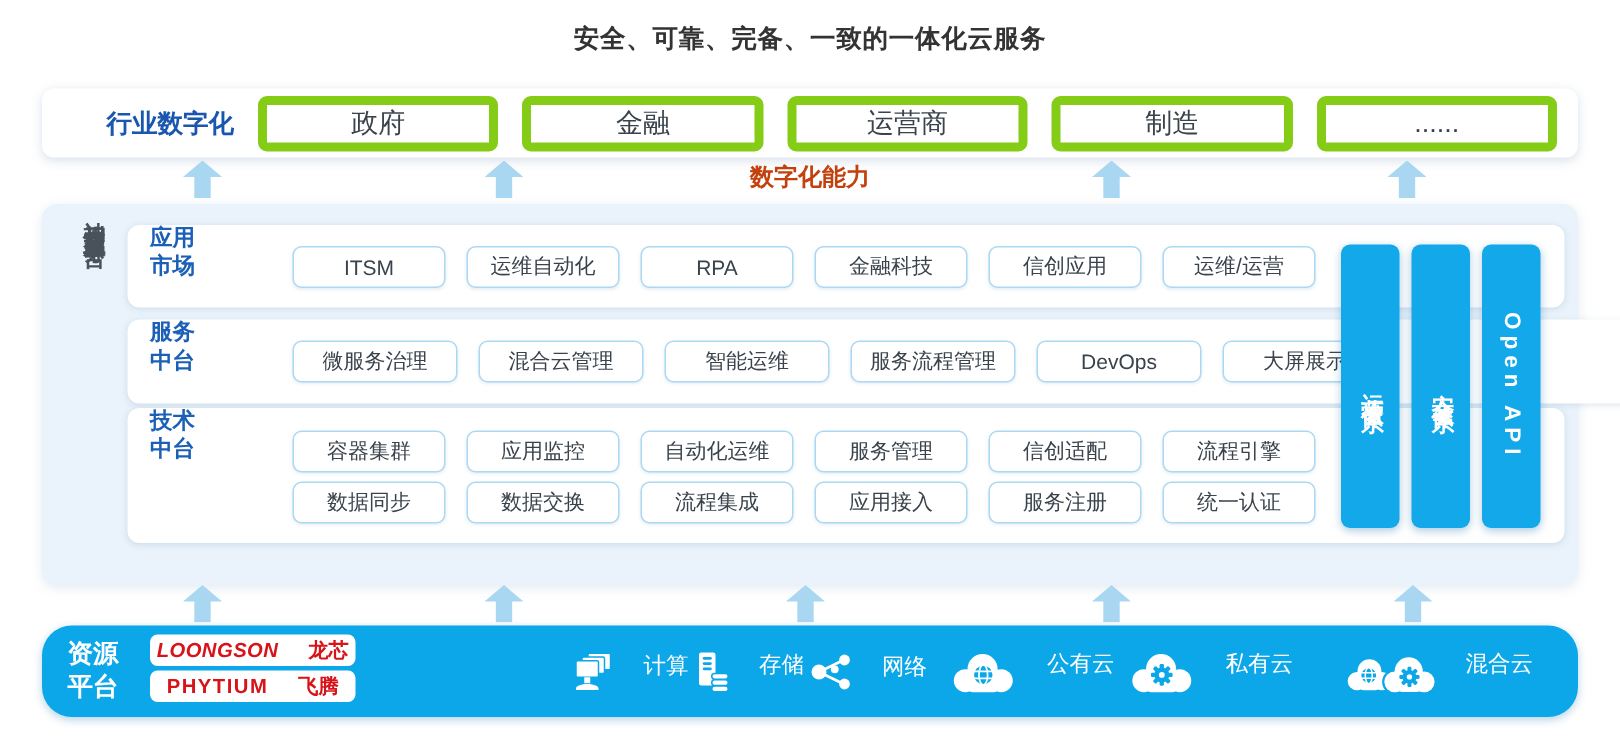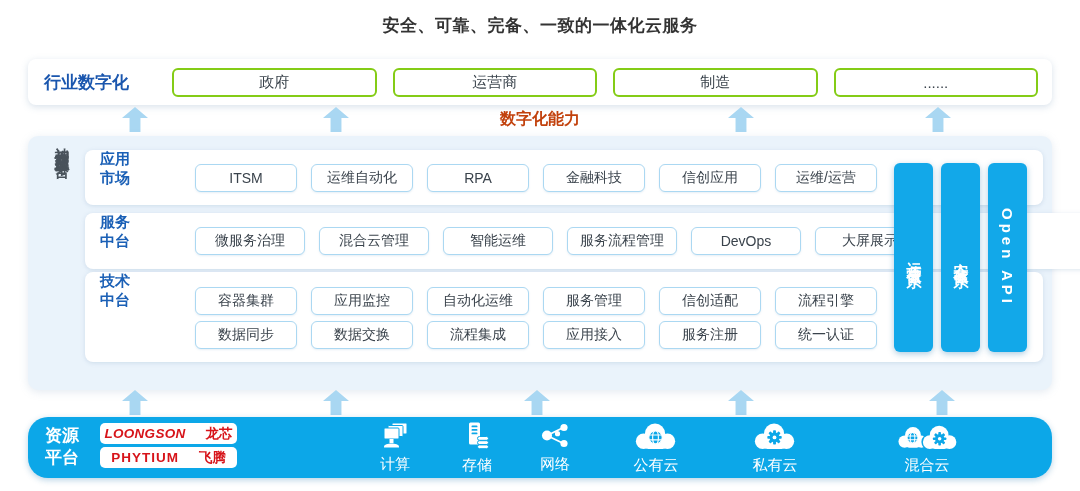--- a/index.html
+++ b/index.html
@@ -4,25 +4,25 @@
 <style>
   html,body{margin:0;padding:0;background:#fff;}
   .stage{position:relative;width:1080px;height:491px;background:#fff;overflow:hidden;
          font-family:"Liberation Sans","DejaVu Sans",sans-serif;color:#333;}
   
   .title{position:absolute;top:14px;left:0;width:100%;text-align:center;
          font-size:17px;font-weight:bold;color:#333;letter-spacing:.5px;}
   
   .industry-card{position:absolute;left:28px;top:59px;width:1024px;height:46px;background:#fff;
                  border-radius:8px;box-shadow:0 2px 7px rgba(130,160,190,.30);
-                 display:flex;align-items:center;box-sizing:border-box;padding:0 14px 0 16px;gap:16px;}
+                 display:flex;align-items:center;box-sizing:border-box;padding:0 14px 0 16px;gap:16px;text-align:right;}
   .industry-label{width:112px;flex:0 0 auto;color:#1A56AE;font-size:17px;font-weight:bold;}
   .industry-grid{flex:1;display:flex;gap:16px;}
-  .ibox{flex:1;height:25px;border:2px solid #84cc16;border-radius:6px;background:#fff;
-        display:flex;align-items:center;justify-content:center;font-size:15px;color:#3A434C;}
+  .ibox{flex:1;height:25px;border:6px solid #84cc16;border-radius:6px;background:#fff;
+        display:flex;align-items:center;justify-content:center;font-size:18px;color:#3A434C;}
   
   .arrow-row{position:absolute;left:0;width:1080px;height:26px;}
   .arrow-row.top{top:106px;}
   .arrow-row.bottom{top:389px;}
   .arrow{position:absolute;top:1px;width:26px;height:25px;background:#A9D7F2;
          clip-path:polygon(50% 0,100% 44%,71% 44%,71% 100%,29% 100%,29% 44%,0 44%);}
   .cap-label{position:absolute;left:50%;transform:translateX(-50%);top:0;line-height:26px;
              font-size:16px;font-weight:bold;color:#c2410c;}
   
   .panel{position:absolute;left:28px;top:136px;width:1024px;height:254px;background:#EAF3FB;
@@ -56,35 +56,36 @@
              color:#fff;font-size:17px;font-weight:bold;line-height:1.35;word-break:break-all;}
   .pill{position:absolute;background:#fff;border-radius:5px;display:flex;align-items:center;
         justify-content:center;gap:20px;}
   .pill.loongson{left:72px;top:6px;width:137px;height:21px;}
   .pill.phytium{left:72px;top:30px;width:137px;height:21px;}
   .pill.huawei{left:215px;top:18px;width:107px;height:26px;border-radius:6px;gap:5px;}
   .lg-brand{color:#D7141A;font-weight:bold;font-style:italic;font-size:13.5px;letter-spacing:.3px;}
   .lg-suffix,.ph-suffix{color:#D7141A;font-weight:bold;font-size:13.5px;}
   .ph-brand{color:#D7141A;font-weight:bold;font-size:13.5px;letter-spacing:1px;}
   .hw-brand{color:#1a1a1a;font-weight:800;font-size:15px;letter-spacing:.5px;}
-  .res-item{position:absolute;top:50%;transform:translateY(-50%);display:flex;align-items:center;gap:6px;flex-direction:column;}
+  .res-item{position:absolute;top:50%;transform:translateY(-50%);display:flex;align-items:flex-start;gap:19px;}
   .res-item .res-text{color:#fff;font-size:15px;}
   .res-item svg{display:block;}
 </style>
 </head>
 <body>
 
 <div class="stage">
 
   <div class="title">安全、可靠、完备、一致的一体化云服务</div>
 
   <div class="industry-card">
     <div class="industry-label">行业数字化</div>
     <div class="industry-grid">
         <div class="ibox">政府</div>
+        <div class="ibox">金融</div>
         <div class="ibox">运营商</div>
         <div class="ibox">制造</div>
         <div class="ibox">......</div>
       </div>
   </div>
 
   <div class="arrow-row top" id="top-arrows">
     <div class="cap-label">数字化能力</div>
   <div class="arrow" style="left: 122px;"></div>
       <div class="arrow" style="left: 323px;"></div>

